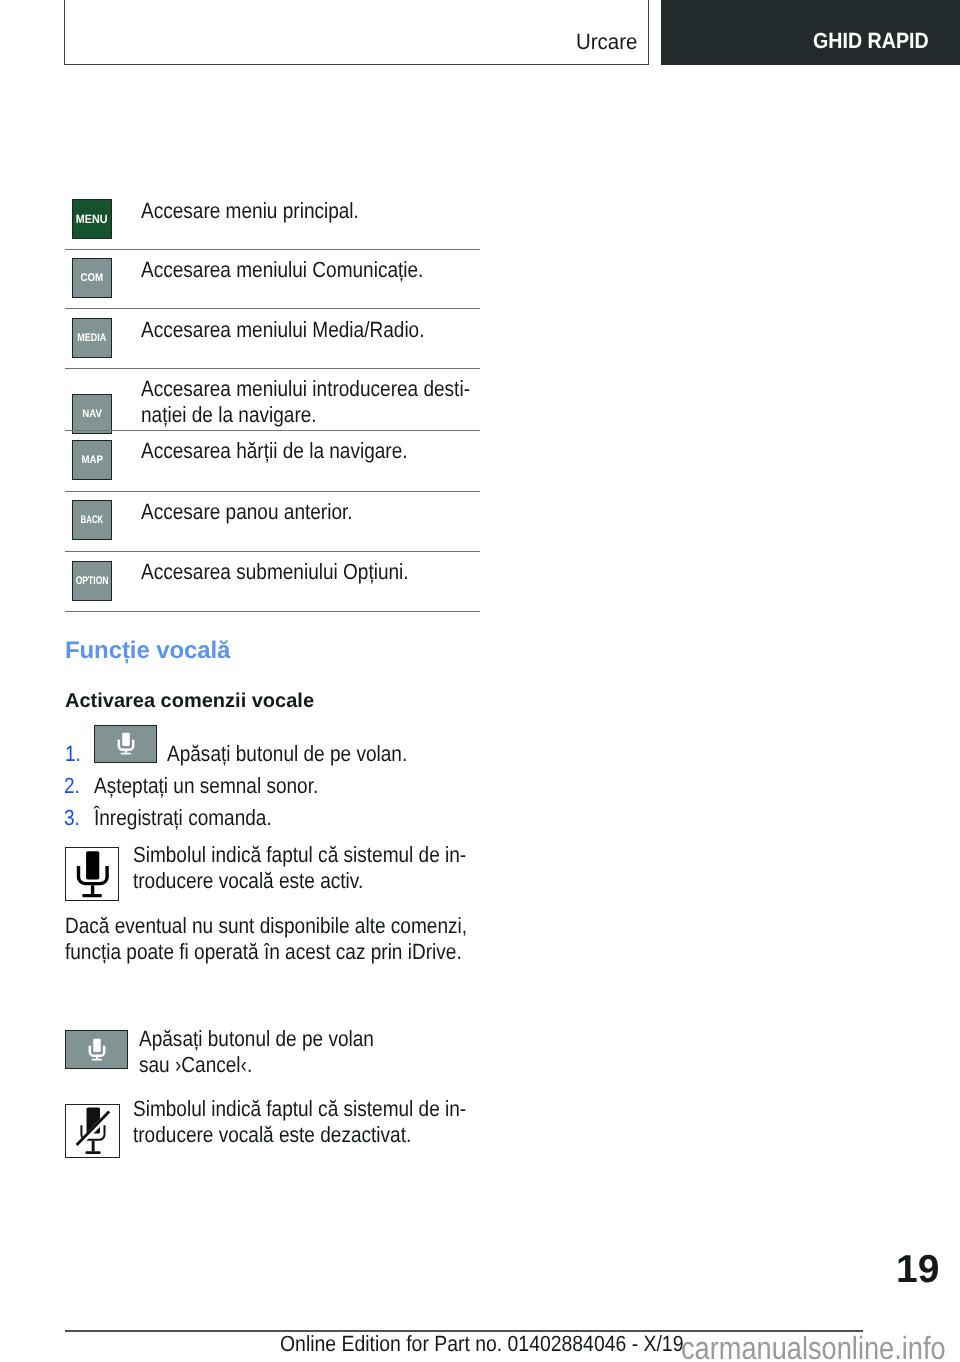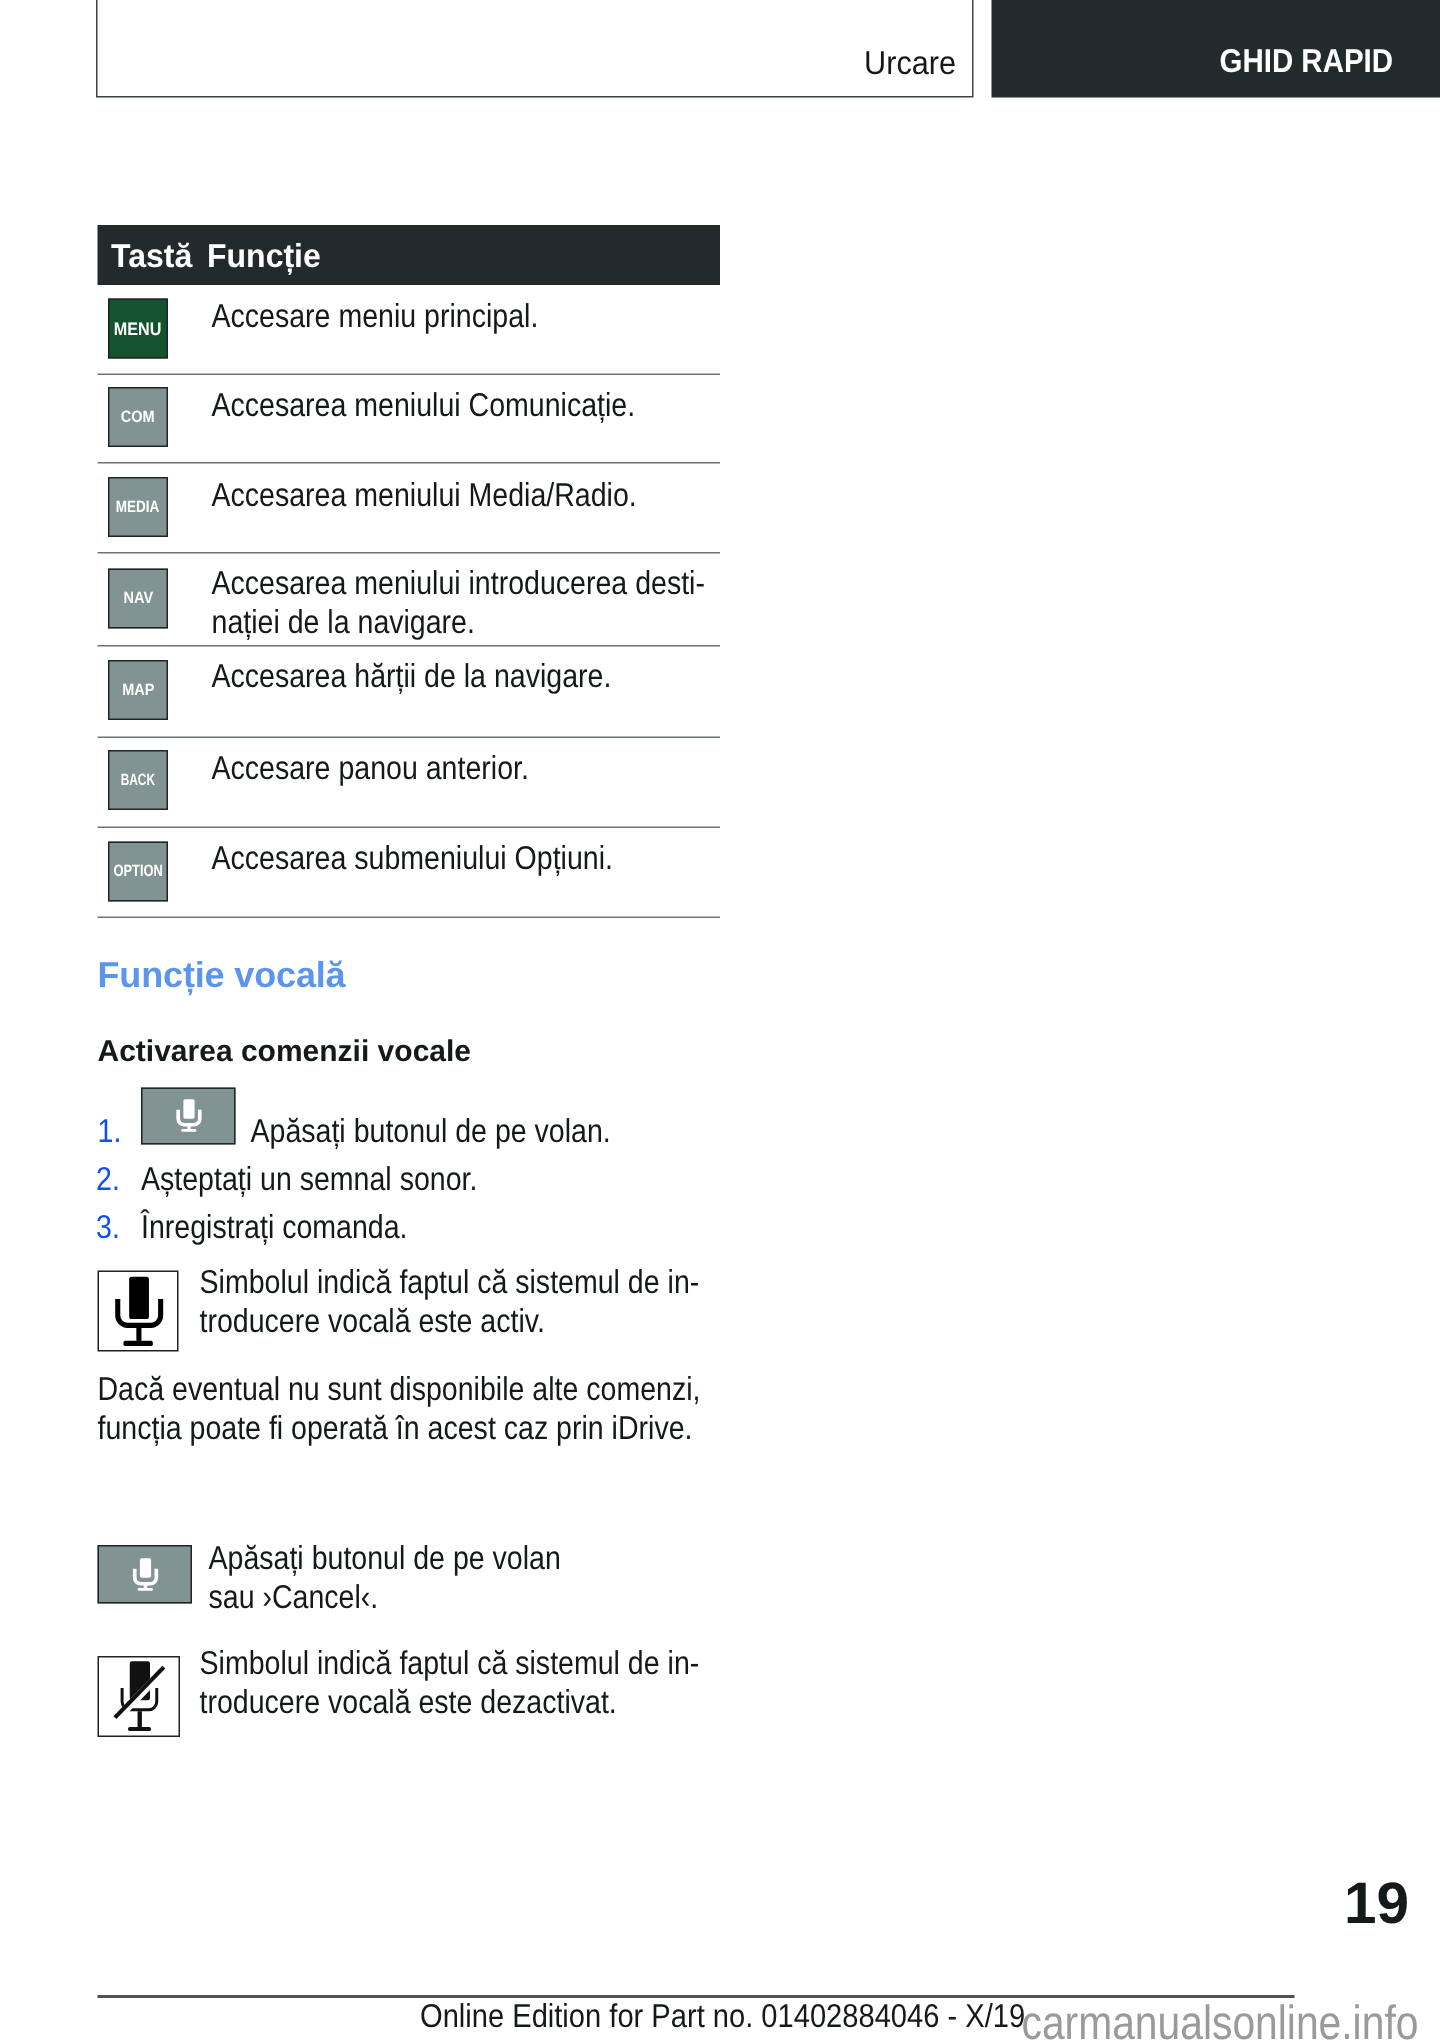--- a/index.html
+++ b/index.html
@@ -51,44 +51,40 @@
 <div class="page">
 
   <div class="hdr-white">
     <div class="lbl">Urcare</div>
   </div>
   <div class="hdr-dark">
     <div class="lbl">GHID RAPID</div>
   </div>
 
 
-  <div class="tbl-head">
-    <div class="c1">Tastă</div>
-    <div class="c2">Funcție</div>
-  </div>
 
   <div class="keybtn" style="left:72px;top:199px;background:#14532d;text-align:right;">
     <span class="kl" style="font-size:12px;transform:scaleX(0.9);">MENU</span>
   </div>
   <div class="rowtxt" style="left:141px;top:198px;">Accesare meniu principal.</div>
   <div class="sep" style="top:249px;"></div>
 
   <div class="keybtn" style="left:72px;top:258px;background:#819493;text-align:center;">
     <span class="kl" style="font-size:11px;transform:scaleX(0.88);">COM</span>
   </div>
   <div class="rowtxt" style="left:141px;top:257px;">Accesarea meniului Comunicație.</div>
   <div class="sep" style="top:308px;"></div>
 
   <div class="keybtn" style="left:72px;top:318px;background:#819493;">
     <span class="kl" style="font-size:11px;transform:scaleX(0.82);">MEDIA</span>
   </div>
   <div class="rowtxt" style="left:141px;top:317px;">Accesarea meniului Media/Radio.</div>
   <div class="sep" style="top:368px;"></div>
 
-  <div class="keybtn" style="left:72px;top:379px;background:#819493;">
+  <div class="keybtn" style="left:72px;top:394px;background:#819493;">
     <span class="kl" style="font-size:11px;transform:scaleX(0.88);">NAV</span>
   </div>
   <div class="rowtxt" style="left:141px;top:376px;"><span>Accesarea meniului introducerea desti-</span><br><span>nației de la navigare.</span></div>
   <div class="sep" style="top:430px;"></div>
 
   <div class="keybtn" style="left:72px;top:440px;background:#819493;">
     <span class="kl" style="font-size:11px;transform:scaleX(0.88);">MAP</span>
   </div>
   <div class="rowtxt" style="left:141px;top:438px;">Accesarea hărții de la navigare.</div>
   <div class="sep" style="top:491px;"></div>

